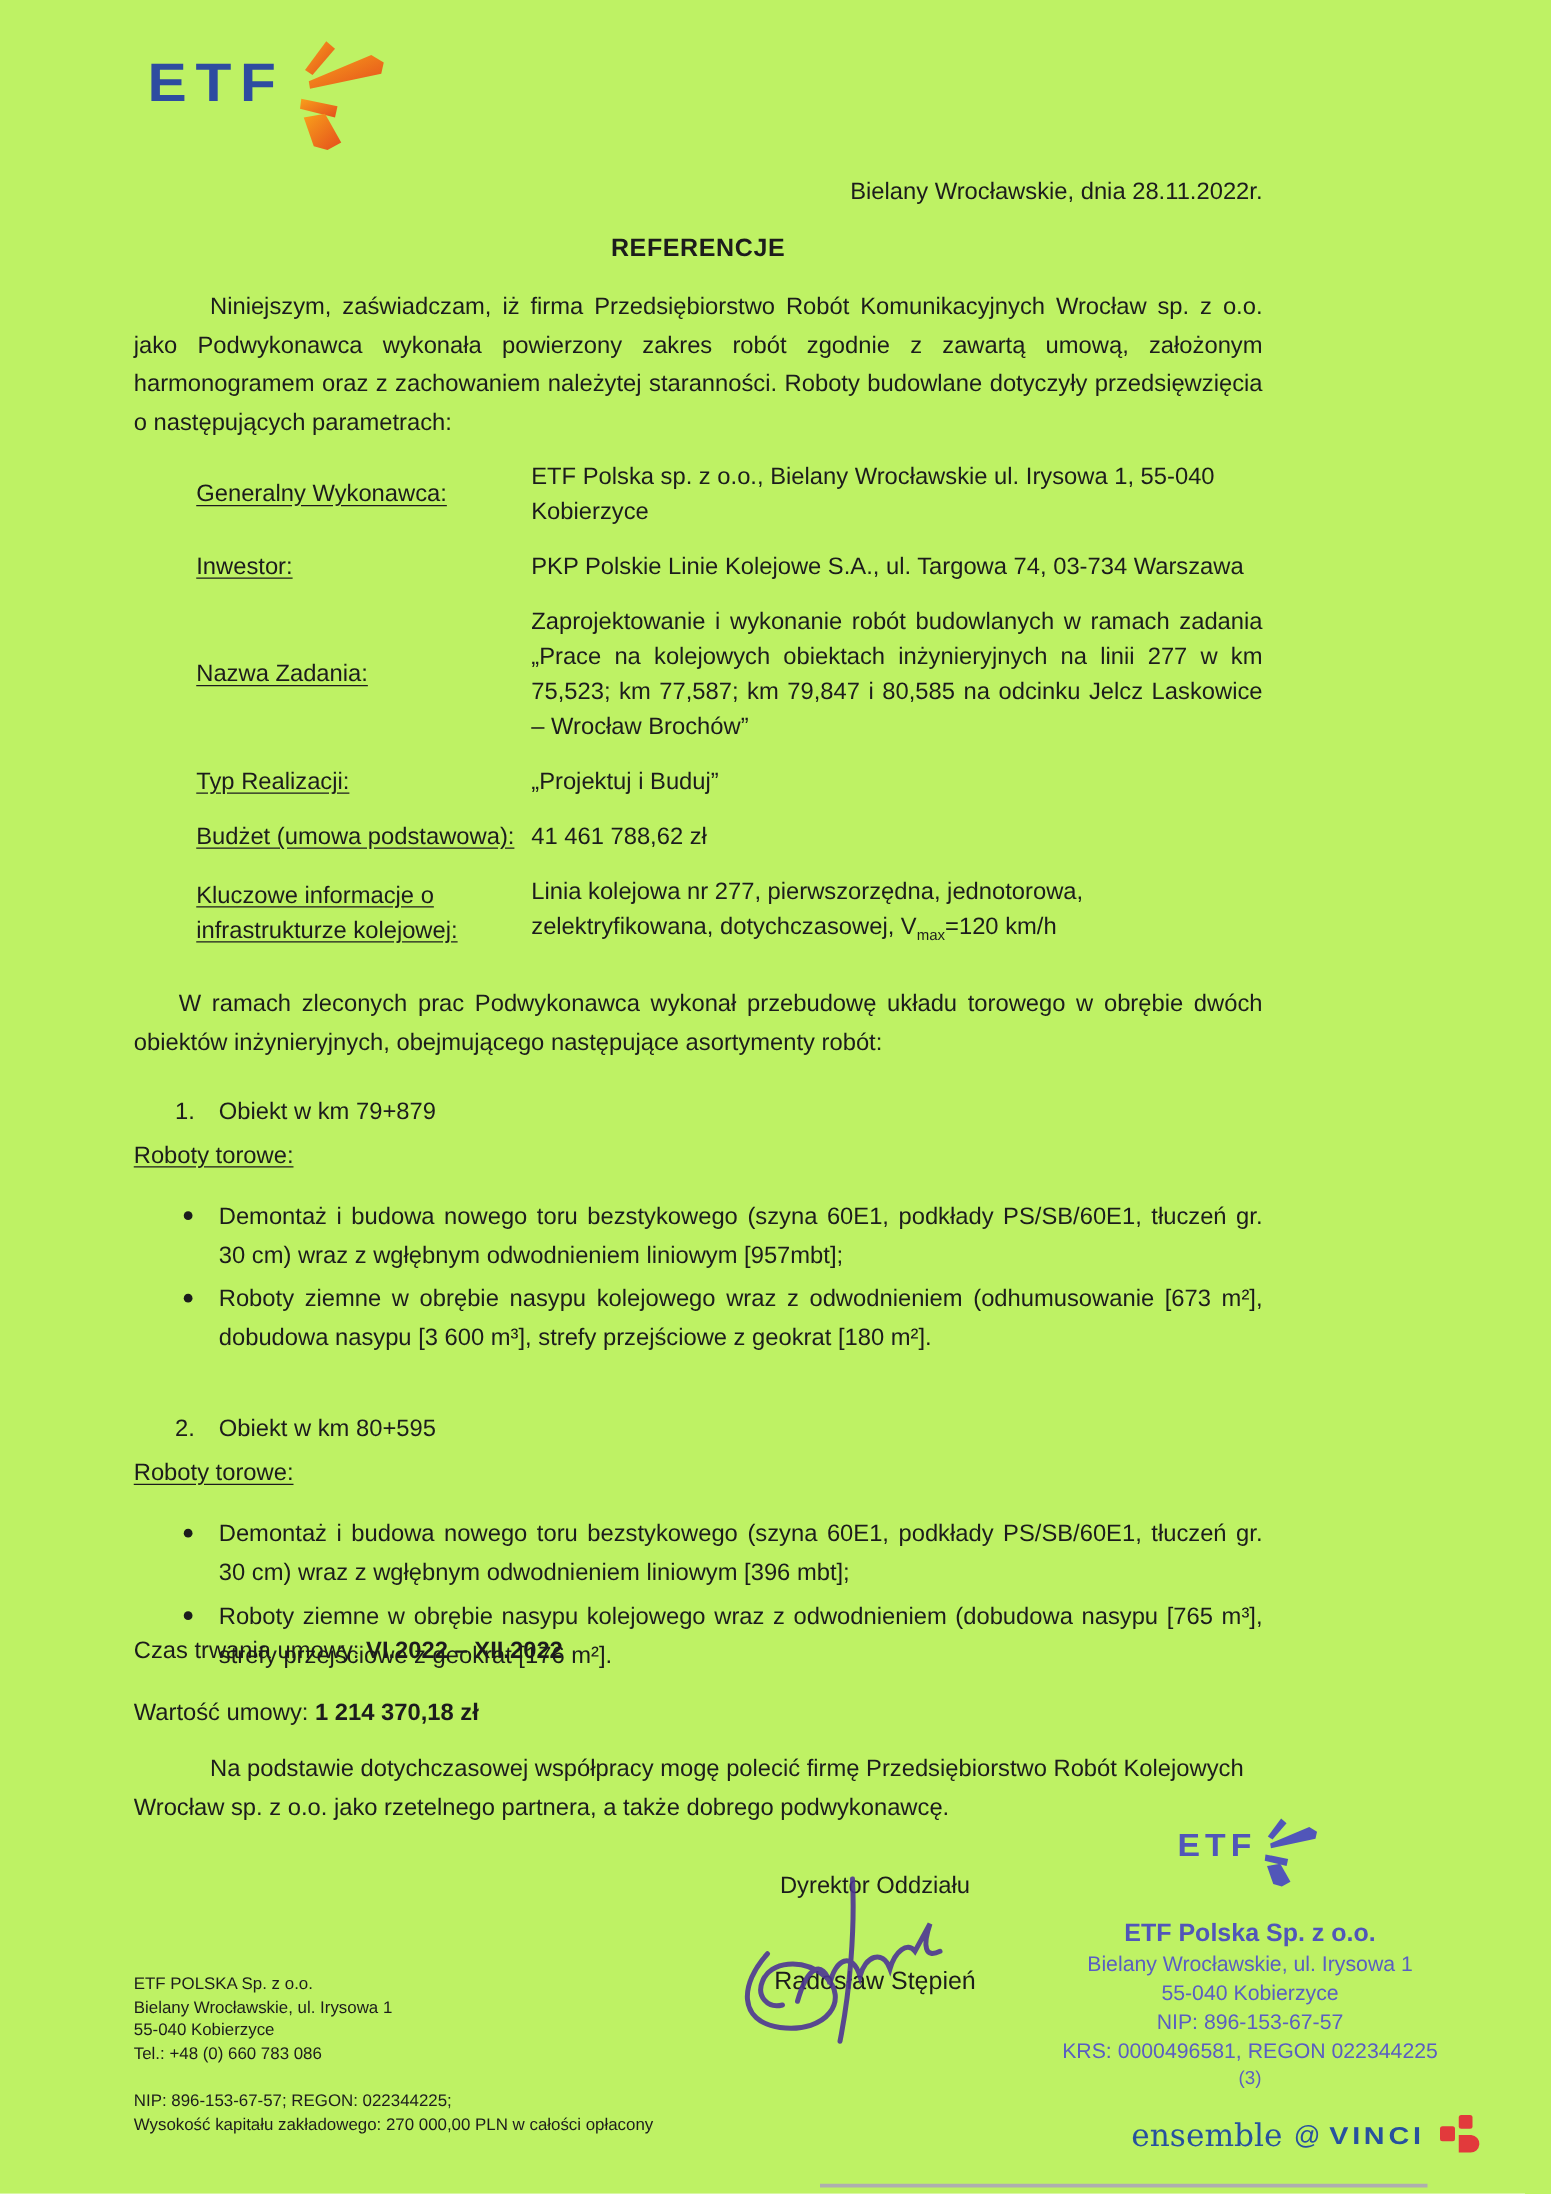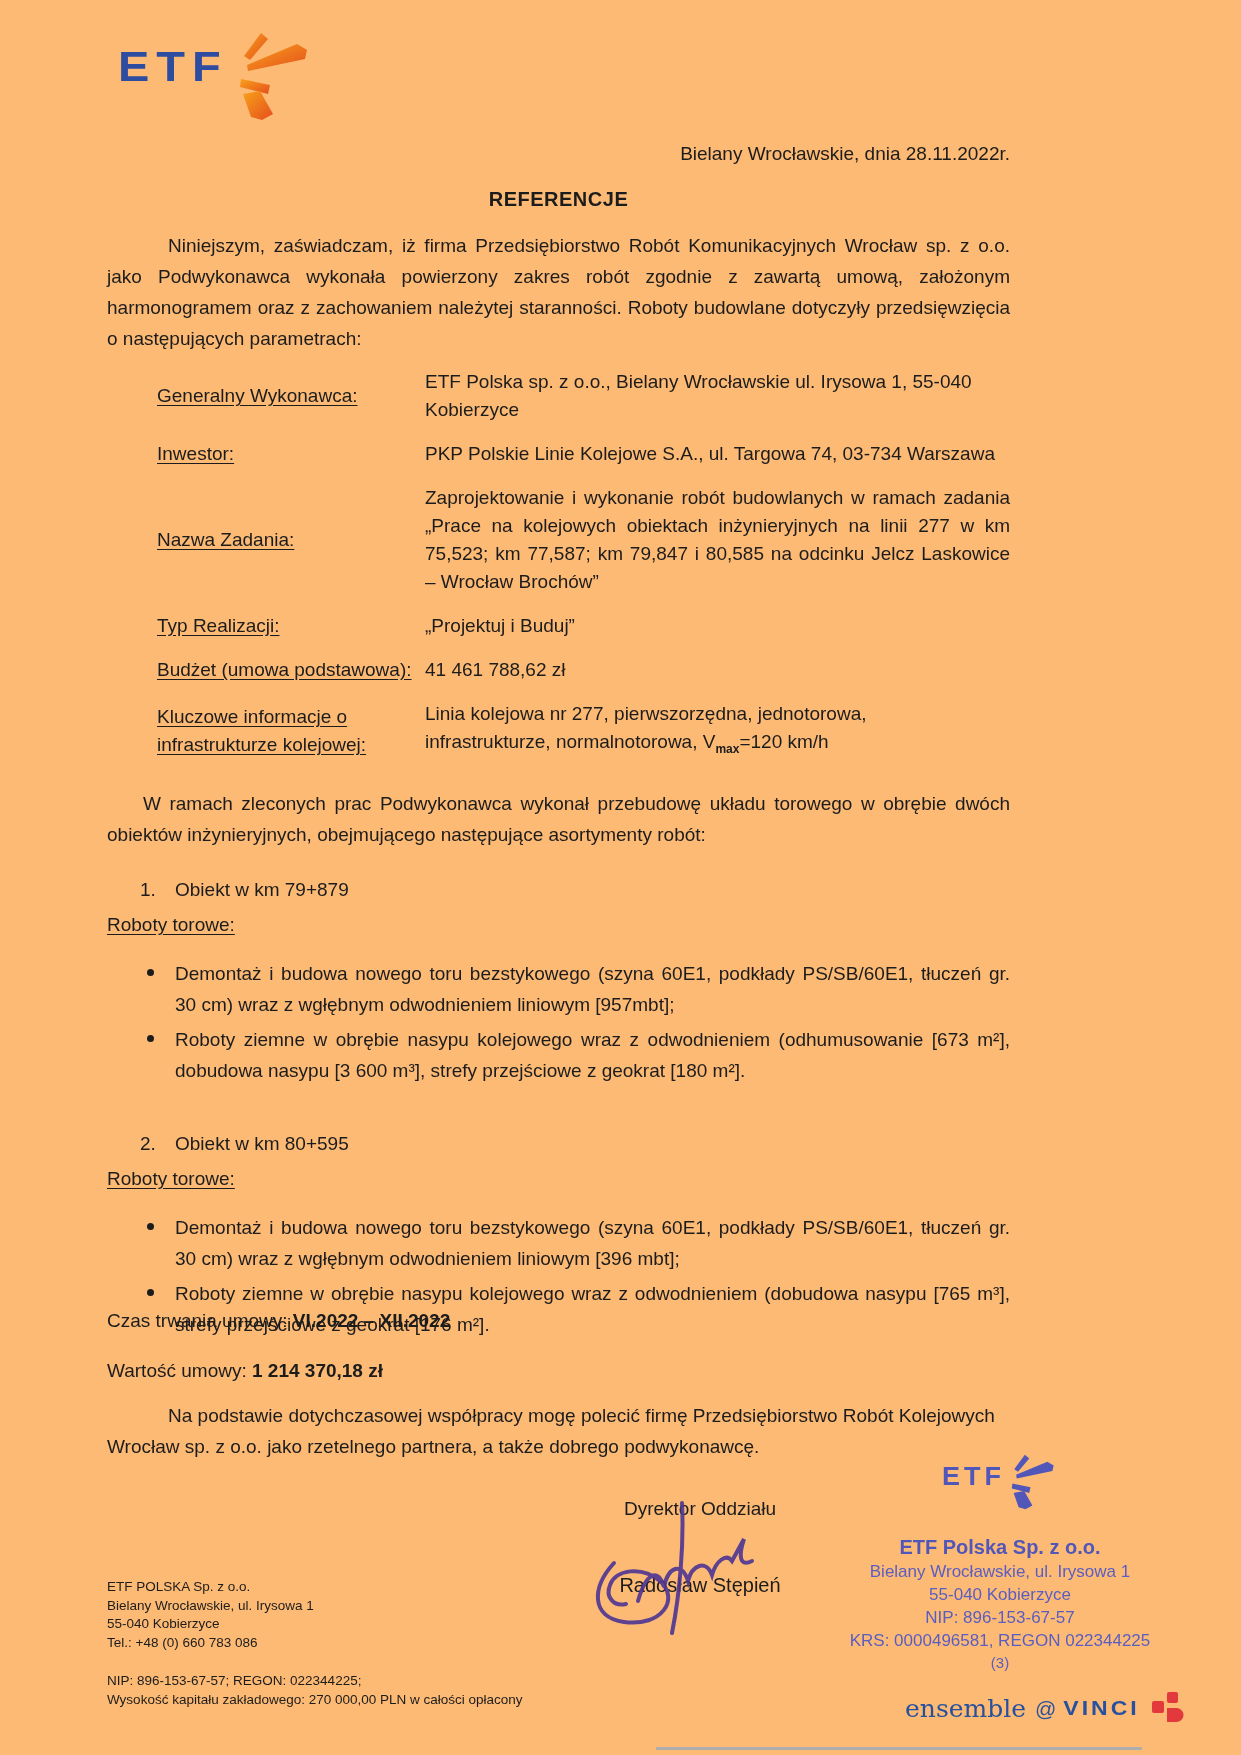--- a/index.html
+++ b/index.html
@@ -1,18 +1,18 @@
 <!DOCTYPE html>
 <html lang="pl"><head>
 <meta charset="utf-8">
 <style>
   html,body { margin:0; padding:0; background:#ffffff; }
   .page {
     position:relative; width:1241px; height:1755px; margin:0 auto;
-    background:#fdba74; color:#1c1c1c;
+    background:#bef264; color:#1c1c1c;
     font-family:"Liberation Sans", sans-serif;
     font-size:19px; line-height:31px;
     overflow:hidden;
   }
   .abs { position:absolute; }
   .content-col { left:107px; width:903px; }
 
   
   .etf-logo { top:26px; left:118px; display:flex; align-items:flex-start; }
   .etf-text {
@@ -32,21 +32,21 @@
   #block-intro { top:230px; }
 
   .params {
     display:grid; grid-template-columns:268px 1fr;
     row-gap:16px; margin:14px 0 0 50px; line-height:28px;
   }
   .param-label { align-self:center; }
   .param-value { align-self:center; }
   .ul { text-decoration:underline; text-underline-offset:3px; }
   .just { text-align:justify; }
-  sub.vsub { font-size:12px;font-weight:bold; }
+  sub.vsub { font-size:12px; }
 
   
   #block-scope { top:788px; }
   .scope-indent { text-indent:36px; }
   .obj-heading { margin-top:24px; padding-left:33px; }
   .obj-num { display:inline-block; width:35px; }
   .sub-heading { margin-top:4px; text-decoration:underline; text-underline-offset:3px; }
   .bullets { margin-top:18px; }
   .bullet { display:flex; margin-bottom:4px; }
   .dot { flex:0 0 7px; width:7px; height:7px; border-radius:50%; background:#1c1c1c; margin:11px 0 0 40px; }
@@ -125,21 +125,21 @@
 
       <div class="param-label ul">Typ Realizacji:</div>
       <div class="param-value">„Projektuj i Buduj”</div>
 
       <div class="param-label ul">Budżet (umowa podstawowa):</div>
       <div class="param-value">41 461 788,62 zł</div>
 
       <div class="param-label ul">Kluczowe informacje o infrastrukturze kolejowej:</div>
       <div class="param-value">
         <span>Linia kolejowa nr 277, pierwszorzędna, jednotorowa,</span><br>
-        <span>infrastrukturze, normalnotorowa, V</span><sub class="vsub">max</sub><span>=120 km/h</span>
+        <span>zelektryfikowana, dotychczasowej, V</span><sub class="vsub">max</sub><span>=120 km/h</span>
       </div>
     </div>
   </div>
 
   <div class="abs content-col" id="block-scope">
     <p class="para-justify scope-indent">W ramach zleconych prac Podwykonawca wykonał przebudowę układu torowego w obrębie dwóch obiektów inżynieryjnych, obejmującego następujące asortymenty robót:</p>
 
     <div class="obj-heading">
       <span class="obj-num">1.</span><span>Obiekt w km 79+879</span>
     </div>

